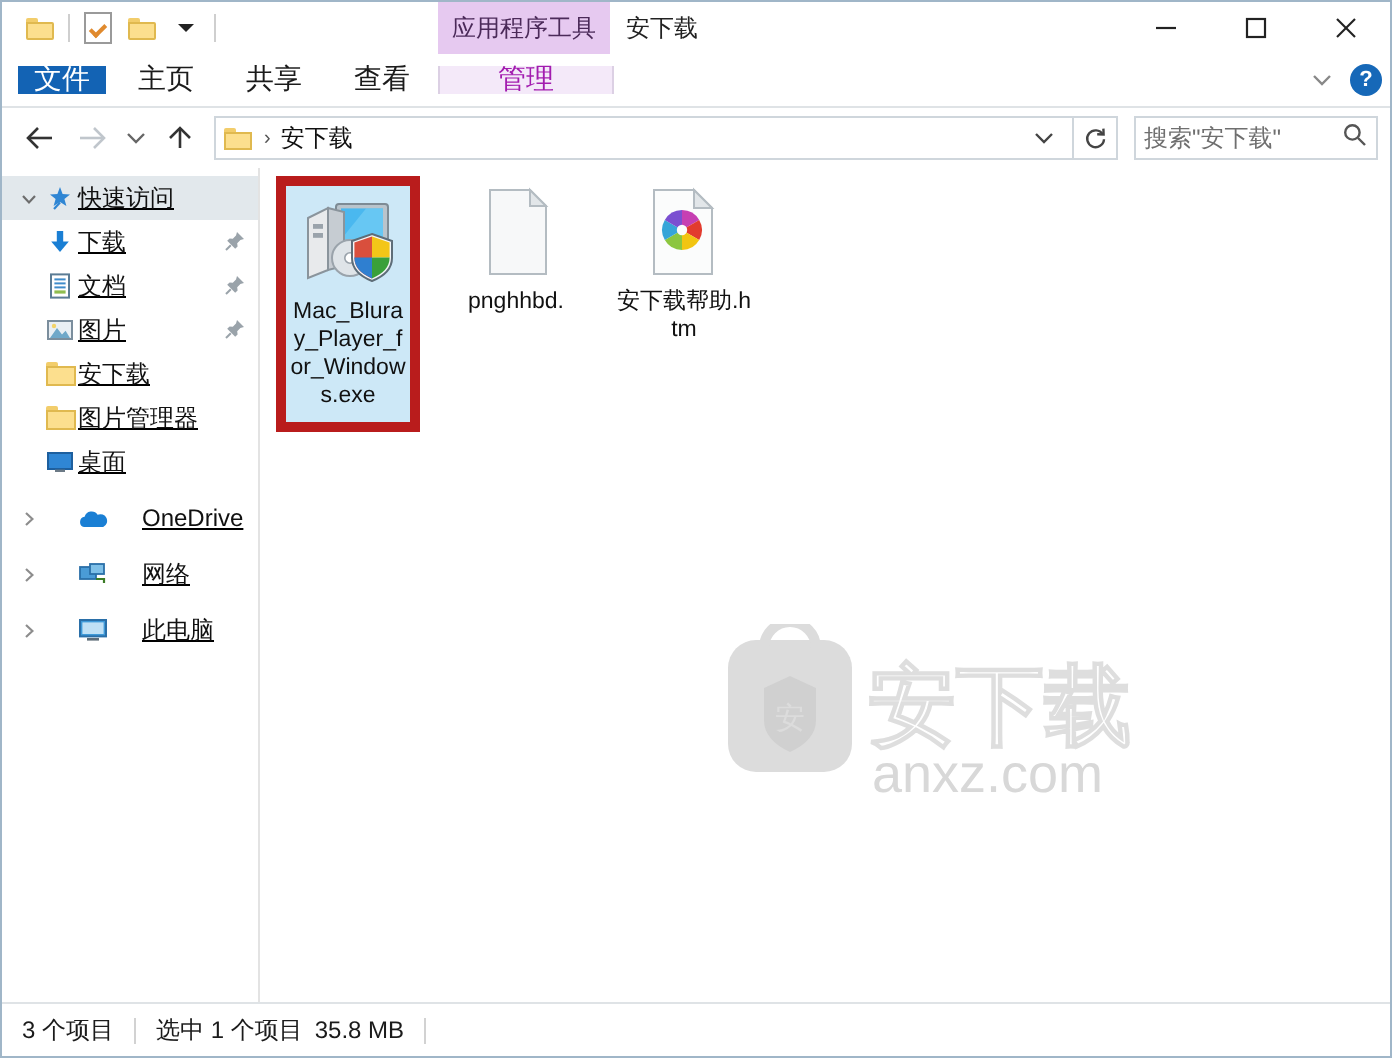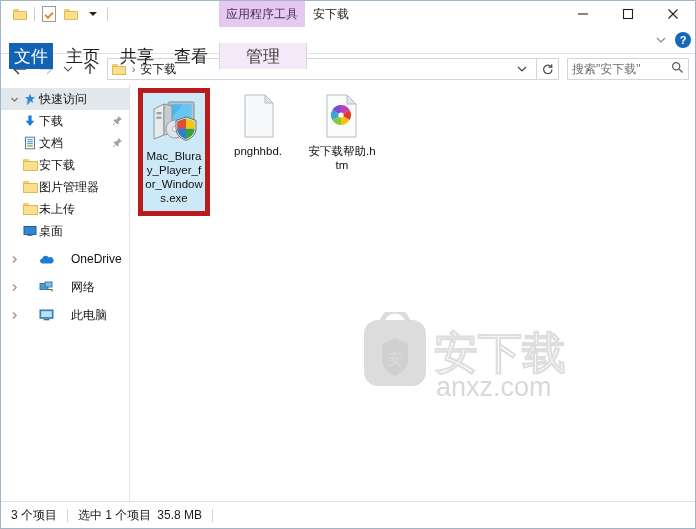--- a/index.html
+++ b/index.html
@@ -28,26 +28,26 @@
 
   .ctx-group{position:absolute;left:218px;top:0;width:86px;height:26px;background:#e6c9f0;
              display:flex;align-items:center;justify-content:center;font-size:12px;color:#4b2a59;}
   .win-title{position:absolute;left:312px;top:0;height:26px;display:flex;align-items:center;font-size:12px;color:#222;}
   .wbtns{position:absolute;right:0;top:0;height:26px;display:flex;}
   .wbtn{width:45px;height:26px;display:flex;align-items:center;justify-content:center;}
   .wbtn svg{display:block;}
 
   
   .tabbar{position:relative;height:26px;flex:0 0 26px;background:#fff;border-bottom:1px solid #dfe3e6;}
-  .tab{position:absolute;top:16px;height:26px;display:flex;align-items:center;justify-content:center;font-size:17px;color:#1b1b1b;}
+  .tab{position:absolute;top:6px;height:14px;display:flex;align-items:center;justify-content:center;font-size:14px;color:#1b1b1b;}
   .tab.file{left:8px;width:44px;background:#1363b4;color:#fff;}
   .tab.t1{left:60px;width:44px;}
   .tab.t2{left:114px;width:44px;}
   .tab.t3{left:168px;width:44px;}
-  .tab.ctx{left:218px;width:86px;background:#f4e9f9;border-left:1px solid #dcd0e4;border-right:1px solid #dcd0e4;color:#404040;}
+  .tab.ctx{left:218px;width:86px;background:#f4e9f9;border-left:1px solid #dcd0e4;border-right:1px solid #dcd0e4;color:#a21caf;}
   .ribbon-right{position:absolute;right:4px;top:0;height:26px;display:flex;align-items:center;gap:6px;}
   .chev-collapse{width:16px;height:16px;display:flex;align-items:center;justify-content:center;}
   .help-ico{width:16px;height:16px;border-radius:50%;background:#1668b8;color:#fff;font-size:11px;font-weight:bold;
             display:flex;align-items:center;justify-content:center;line-height:1;}
 
   
   .addrbar{height:30px;flex:0 0 30px;display:flex;align-items:center;background:#fff;padding:0 6px;gap:0;}
   .nav-btn{width:26px;height:24px;display:flex;align-items:center;justify-content:center;}
   .nav-btn.sm{width:18px;}
   .addr-box{flex:1;height:22px;border:1px solid #cfd6dc;background:#fff;display:flex;align-items:center;
@@ -58,21 +58,21 @@
   .addr-sep{color:#555;margin:0 5px 0 2px;font-size:10px;}
   .addr-text{font-size:12px;color:#111;}
   .addr-drop{margin-left:auto;padding:0 4px;display:flex;align-items:center;}
   .refresh{width:22px;height:22px;border:1px solid #cfd6dc;border-left:none;box-sizing:border-box;
            display:flex;align-items:center;justify-content:center;background:#fff;}
   .search-box{width:122px;height:22px;border:1px solid #cfd6dc;background:#fff;margin-left:8px;
               display:flex;align-items:center;padding:0 4px;box-sizing:border-box;}
   .search-ph{font-size:12px;color:#6f6f6f;flex:1;white-space:nowrap;overflow:hidden;}
 
   
-  .body{flex:1;display:flex;min-height:0;position:relative;}
+  .body{flex:1;display:flex;min-height:0;position:relative;text-decoration:underline;}
   .sidebar{width:128px;flex:0 0 128px;border-right:1px solid #e3e3e3;background:#fff;overflow:hidden;padding-top:4px;}
   .nav-row{height:22px;display:flex;align-items:center;position:relative;padding-left:6px;box-sizing:border-box;}
   .nav-row.sel{background:#e2e8ec;}
   .nav-chev{width:14px;flex:0 0 14px;display:flex;align-items:center;justify-content:center;}
   .nav-ico{width:18px;flex:0 0 18px;display:flex;align-items:center;justify-content:center;}
   .nav-lbl{font-size:12px;color:#111;white-space:nowrap;}
   .nav-pin{position:absolute;right:6px;top:5px;}
   .indent1{padding-left:20px;}
   .indent2{padding-left:6px;gap:16px;}
 
@@ -261,41 +261,51 @@
         </span>
         <span class="nav-lbl">文档</span>
         <span class="nav-pin">
           <svg width="11" height="11" viewBox="0 0 11 11">
               <path d="M6.5 1 L10 4.5 L8.2 5 L6.6 6.6 L6.8 8.2 L5.6 9.4 L1.6 5.4 L2.8 4.2 L4.4 4.4 L6 2.8 Z" fill="#9aa3aa"></path>
               <line x1="3.4" y1="7.6" x2="1" y2="10" stroke="#9aa3aa" stroke-width="1"></line>
             </svg>
         </span>
       </div>
 
+      <div class="nav-row indent1">
+        <span class="nav-ico">
+          <svg width="14" height="12" viewBox="0 0 14 12">
+              <rect x="1" y="1.5" width="12" height="9" fill="#e9eff4" stroke="#7b8e9d" stroke-width="1"></rect>
+              <polygon points="2,10 5.5,5 8,8.2 9.8,6.4 12,10" fill="#6fa8c9"></polygon>
+              <circle cx="4" cy="4" r="1.1" fill="#f2d46a"></circle>
+            </svg>
+        </span>
+        <span class="nav-lbl">图片</span>
+        <span class="nav-pin">
+          <svg width="11" height="11" viewBox="0 0 11 11">
+              <path d="M6.5 1 L10 4.5 L8.2 5 L6.6 6.6 L6.8 8.2 L5.6 9.4 L1.6 5.4 L2.8 4.2 L4.4 4.4 L6 2.8 Z" fill="#9aa3aa"></path>
+              <line x1="3.4" y1="7.6" x2="1" y2="10" stroke="#9aa3aa" stroke-width="1"></line>
+            </svg>
+        </span>
+      </div>
 
       <div class="nav-row indent1">
         <span class="nav-ico">
             <span class="folder-ico"></span>
           </span>
         <span class="nav-lbl">安下载</span>
       </div>
 
       <div class="nav-row indent1">
         <span class="nav-ico">
             <span class="folder-ico"></span>
           </span>
         <span class="nav-lbl">图片管理器</span>
       </div>
 
-      <div class="nav-row indent1">
-        <span class="nav-ico">
-            <span class="folder-ico"></span>
-          </span>
-        <span class="nav-lbl">未上传</span>
-      </div>
 
       <div class="nav-row indent1">
         <span class="nav-ico">
           <svg width="14" height="12" viewBox="0 0 14 12">
               <rect x="1" y="1.5" width="12" height="8" fill="#2f86d4" stroke="#1d5f9e" stroke-width="1"></rect>
               <rect x="4.5" y="9.8" width="5" height="1.2" fill="#6c7a86"></rect>
             </svg>
         </span>
         <span class="nav-lbl">桌面</span>
       </div>

